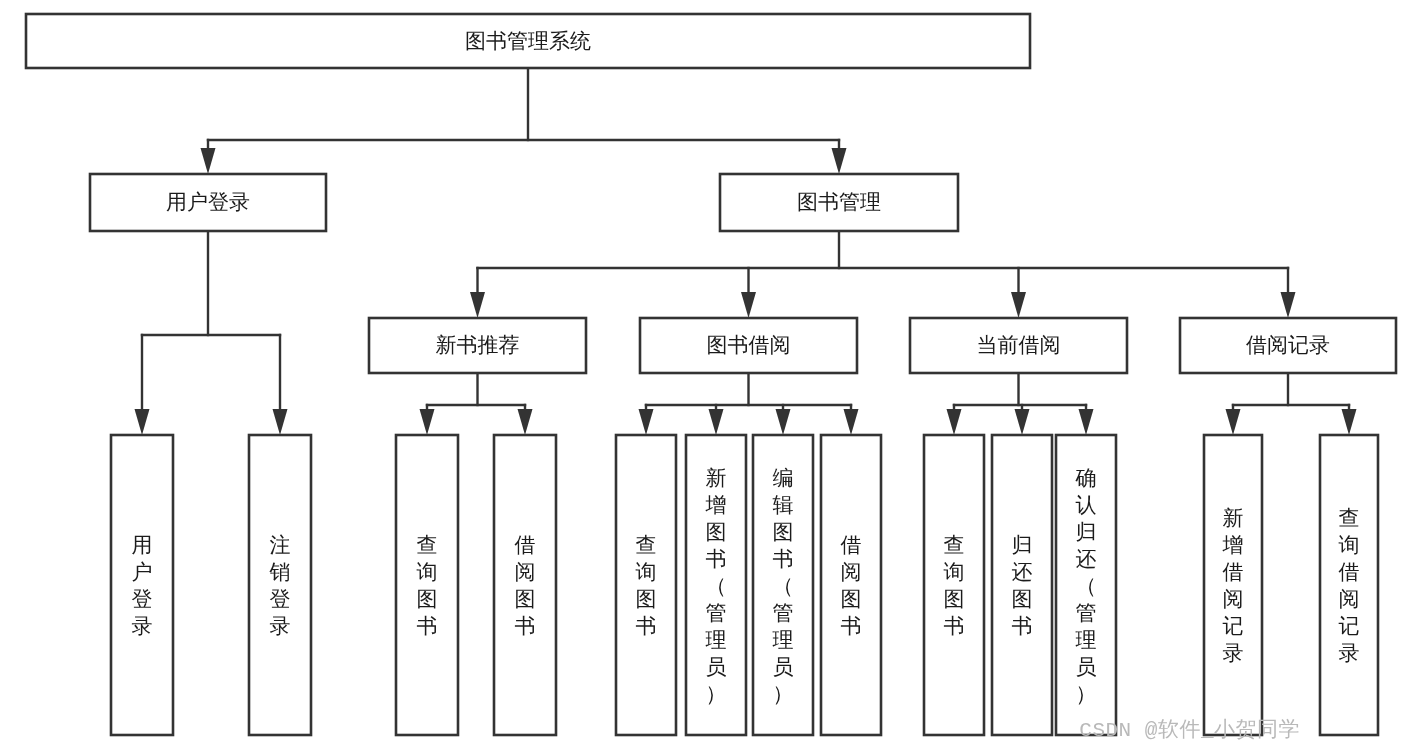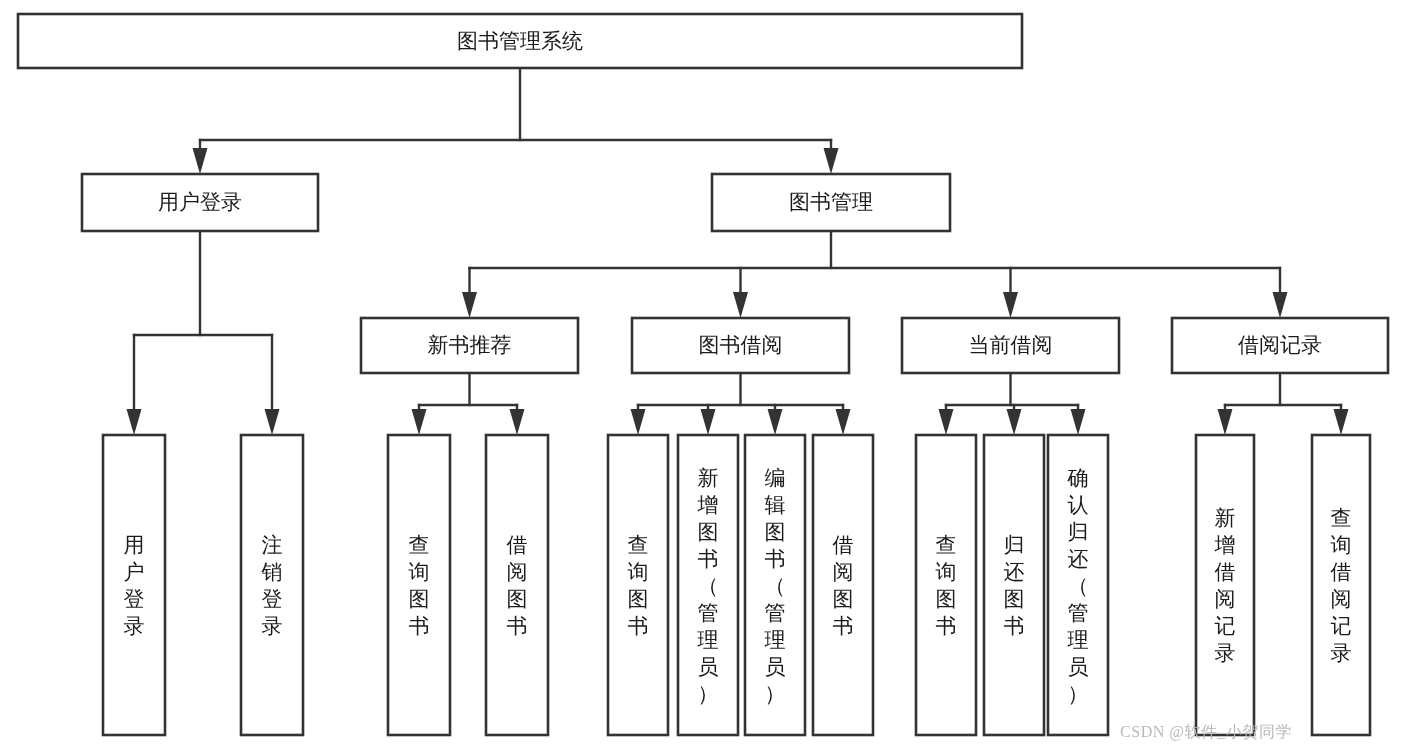--- a/index.html
+++ b/index.html
@@ -13,20 +13,21 @@
     font-family: "Liberation Sans", "DejaVu Sans", sans-serif;
     overflow: hidden;
     position: relative;
   }
   #diagram-root {
     position: absolute;
     left: 0;
     top: 0;
     width: 1298px;
     height: 747px;
+    padding-left: 8px;
   }
   svg.flow {
     display: block;
     width: 1405px;
     height: 747px;
   }
   .node-rect {
     fill: #ffffff;
     stroke: #333333;
     stroke-width: 2.6;
@@ -51,22 +52,22 @@
   .node-label-v {
     font-family: "Liberation Sans", "DejaVu Sans", sans-serif;
     font-size: 21px;
     fill: #1b1b1b;
     text-anchor: middle;
   }
   .watermark {
     position: absolute;
     right: 6px;
     bottom: 4px;
-    font-family: Liberation Serif, serif;
-    font-size: 16px;
+    font-family: Liberation Mono, monospace;
+    font-size: 21px;
     color: #b9b9b9;
     letter-spacing: 0.5px;
     white-space: nowrap;
     user-select: none;
   }
 </style>
 </head>
 <body>
 
 <div id="diagram-root">

